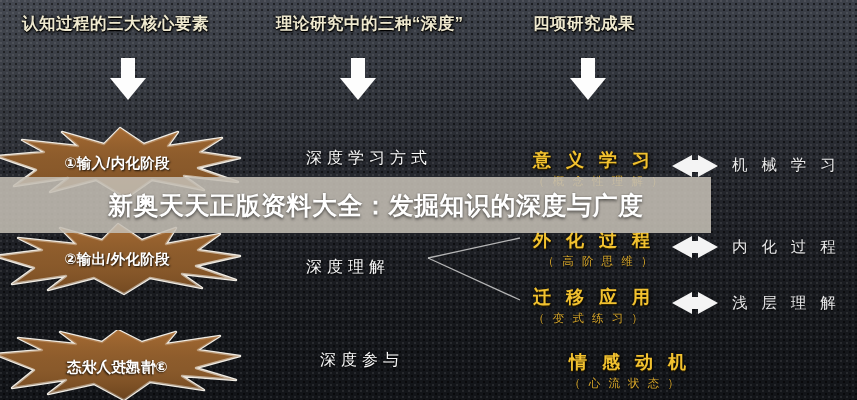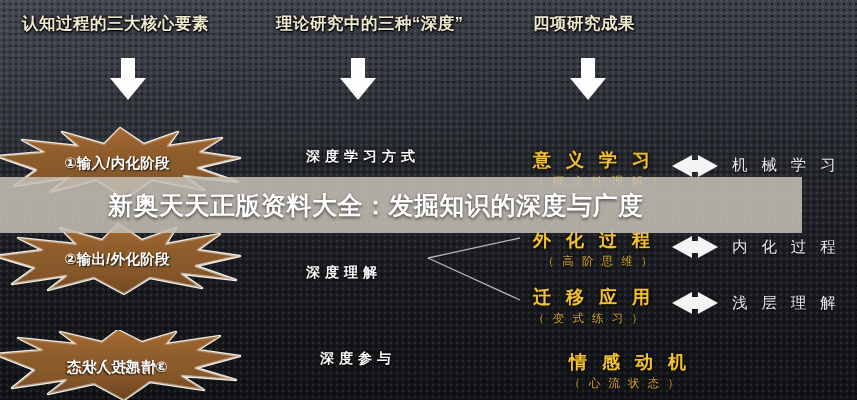--- a/index.html
+++ b/index.html
@@ -58,26 +58,26 @@
     text-shadow:1px 1px 2px rgba(0,0,0,.85);
     white-space:nowrap;
   }
   #burst-0{left:-8px;top:126px;}
   #burst-1{left:-8px;top:222px;}
   #burst-2{left:-8px;top:330px;}
   #burst-2 .blabel{transform:scaleX(-1);}
 
   
   .midlabel{
-    position:absolute;font-weight:bold;font-size:14px;letter-spacing:5px;
+    position:absolute;font-weight:normal;font-size:16px;letter-spacing:5px;
     color:#fafafa;text-shadow:0 1px 2px rgba(0,0,0,.95),0 0 5px rgba(0,0,0,.6);
     white-space:nowrap;
   }
   #mid-0{left:306px;top:148px;}
-  #mid-1{left:306px;top:264px;}
+  #mid-1{left:306px;top:257px;}
   #mid-2{left:306px;top:350px;margin-left:14px;}
 
   
   #connectors{position:absolute;left:0;top:0;width:857px;height:400px;pointer-events:none;}
 
   
   .gold{position:absolute;white-space:nowrap;text-align:left;}
   .gold .gmain{
     font-weight:bold;font-size:18px;letter-spacing:5px;
     color:#f2c230;
@@ -117,21 +117,21 @@
     font-family:"Liberation Serif","DejaVu Serif",serif;
     text-shadow:0 1px 2px rgba(0,0,0,.95);
     white-space:nowrap;
   }
   #ctr-0{left:732px;top:155px;}
   #ctr-1{left:732px;top:237px;}
   #ctr-2{left:732px;top:293px;}
 
   
   #banner{
-    position:absolute;left:0;top:177px;width:802px;height:56px;
+    position:absolute;left:0;top:177px;width:711px;height:56px;
     background:rgba(196,190,180,.88);
     display:flex;align-items:center;
   }
   #banner-text{
     margin-left:108px;
     font-weight:bold;font-size:25px;letter-spacing:.5px;
     color:#ffffff;
     text-shadow:0 2px 3px rgba(0,0,0,.45),0 0 2px rgba(0,0,0,.35);
     white-space:nowrap;
   }

